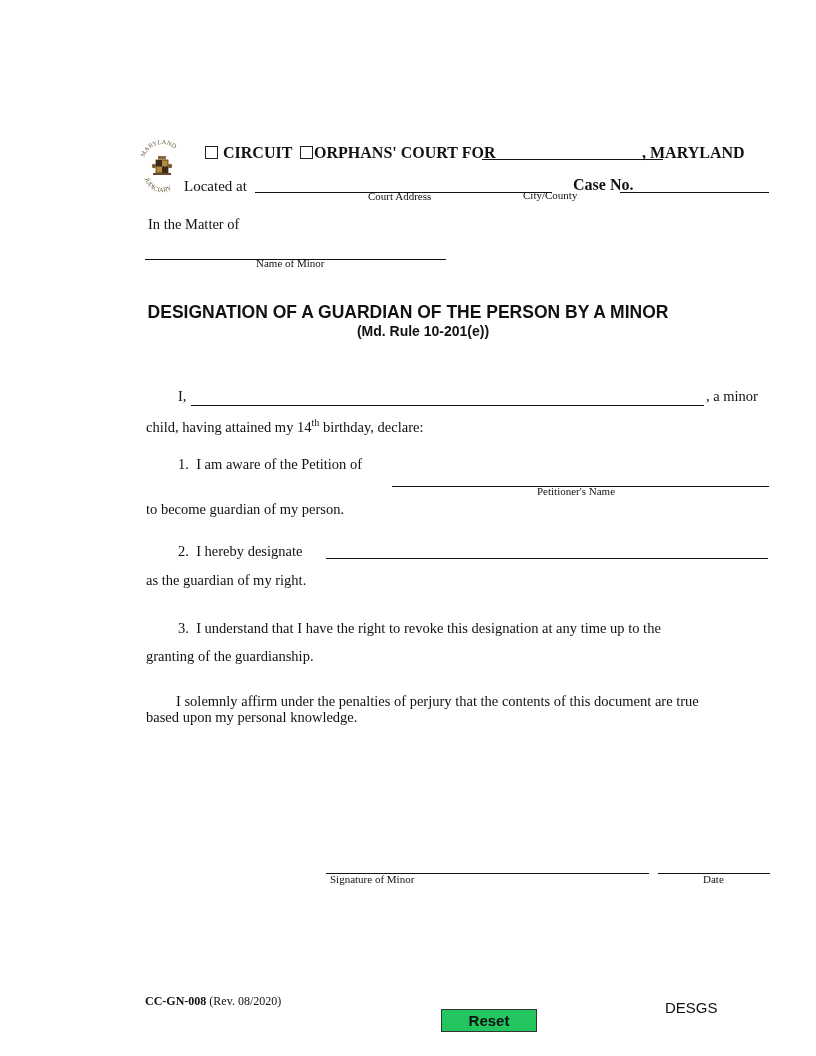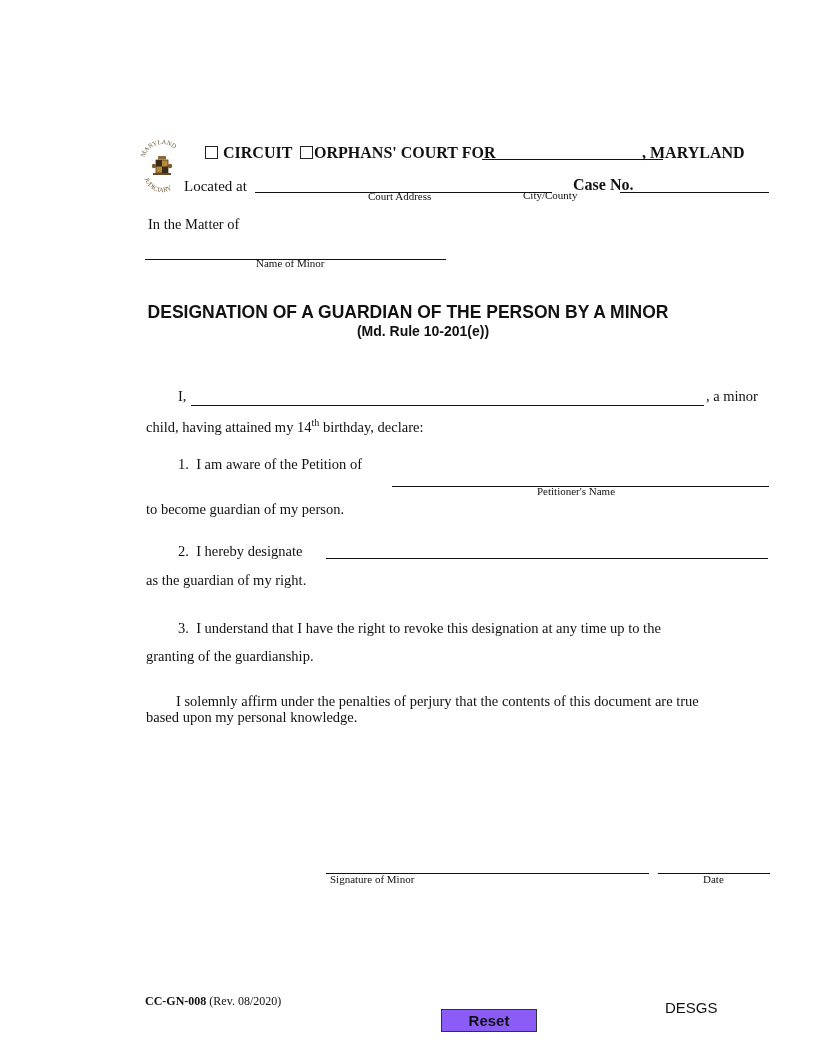--- a/index.html
+++ b/index.html
@@ -7,21 +7,21 @@
          font-family:"Liberation Serif", serif; color:#111; }
   .abs { position:absolute; white-space:nowrap; }
   .line { position:absolute; border-bottom:1.3px solid #111; height:0; }
   .small { font-size:11px; }
   .hdr { font-size:16px; font-weight:bold;padding-left:16px; }
   .body { font-size:14.5px; }
   .chk { display:inline-block; width:11px; height:11px; border:1.2px solid #222; vertical-align:-1px; margin-right:5px; background:#fff; }
   .title { font-family:"Liberation Sans", sans-serif; font-weight:bold; font-size:17.5px; left:0; width:816px; text-align:center; }
   .subtitle { font-family:"Liberation Sans", sans-serif; font-weight:bold; font-size:14px; left:0; width:846px; text-align:center; }
   .field-input { position:absolute; border:none; background:transparent; font-family:"Liberation Serif", serif; font-size:14px; padding:0 2px; outline:none; }
-  .reset-btn { position:absolute; left:441px; top:1009px; width:94px; height:21px; border:1px solid #333; background:#8b5cf6;
+  .reset-btn { position:absolute; left:441px; top:1009px; width:94px; height:21px; border:1px solid #333; background:#22c55e;
                font-family:"Liberation Sans", sans-serif; font-weight:bold; font-size:15px; text-align:center; line-height:21px; cursor:pointer; }
   .sans { font-family:"Liberation Sans", sans-serif; }
 </style>
 </head>
 <body>
 
 <div class="abs" style="left:138px; top:140px; width:48px; height:54px;">
   <svg width="48" height="54" viewBox="0 0 48 54">
     <path id="arcTop" d="M6,22 A18,18 0 0 1 42,22" fill="none"></path>
     <path id="arcBot" d="M6,34 A18,18 0 0 0 42,34" fill="none"></path>

